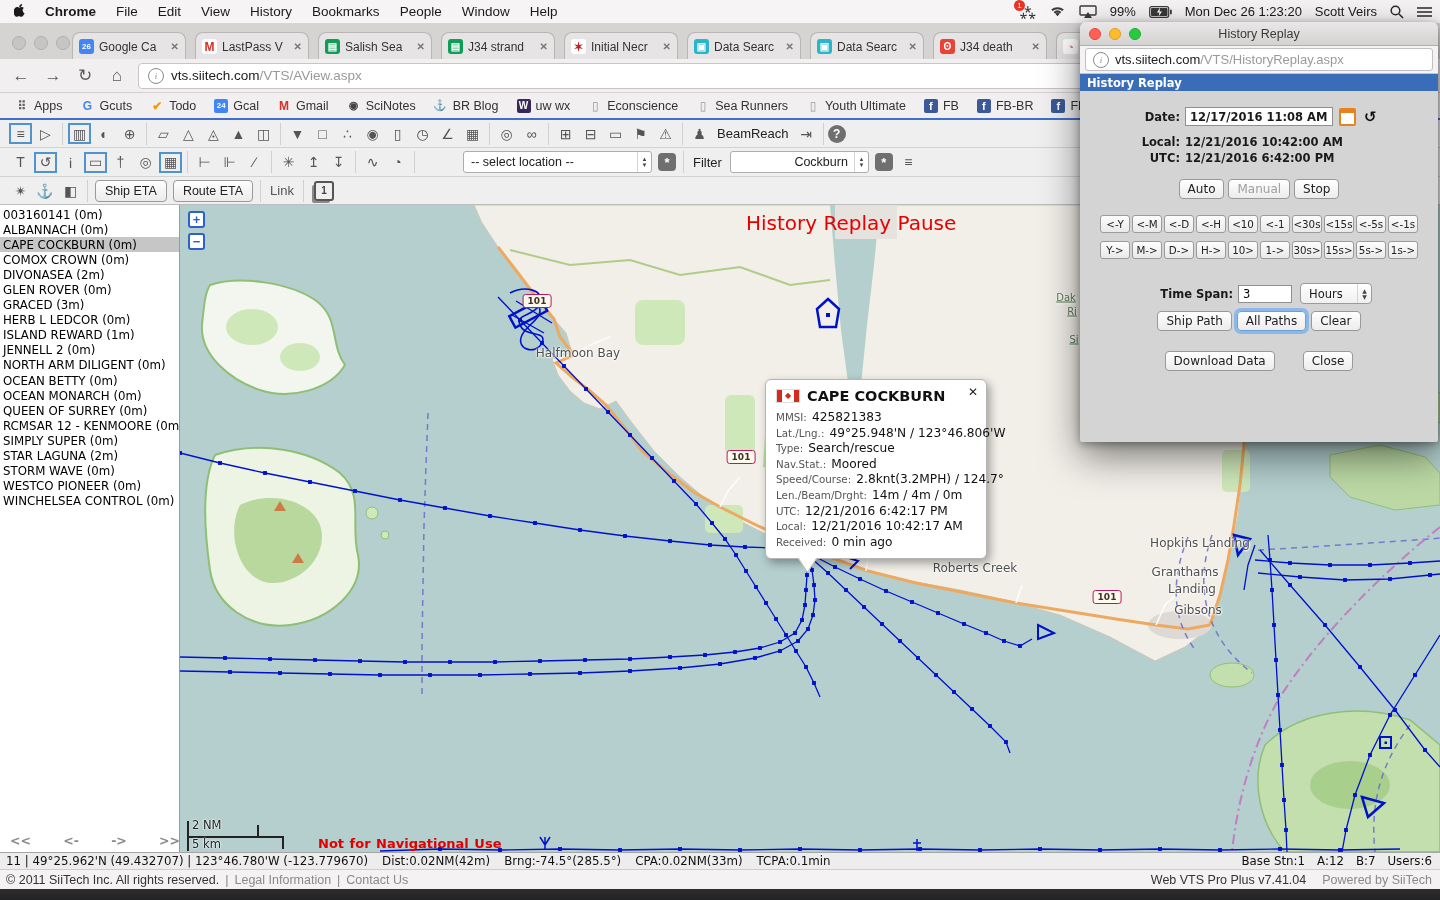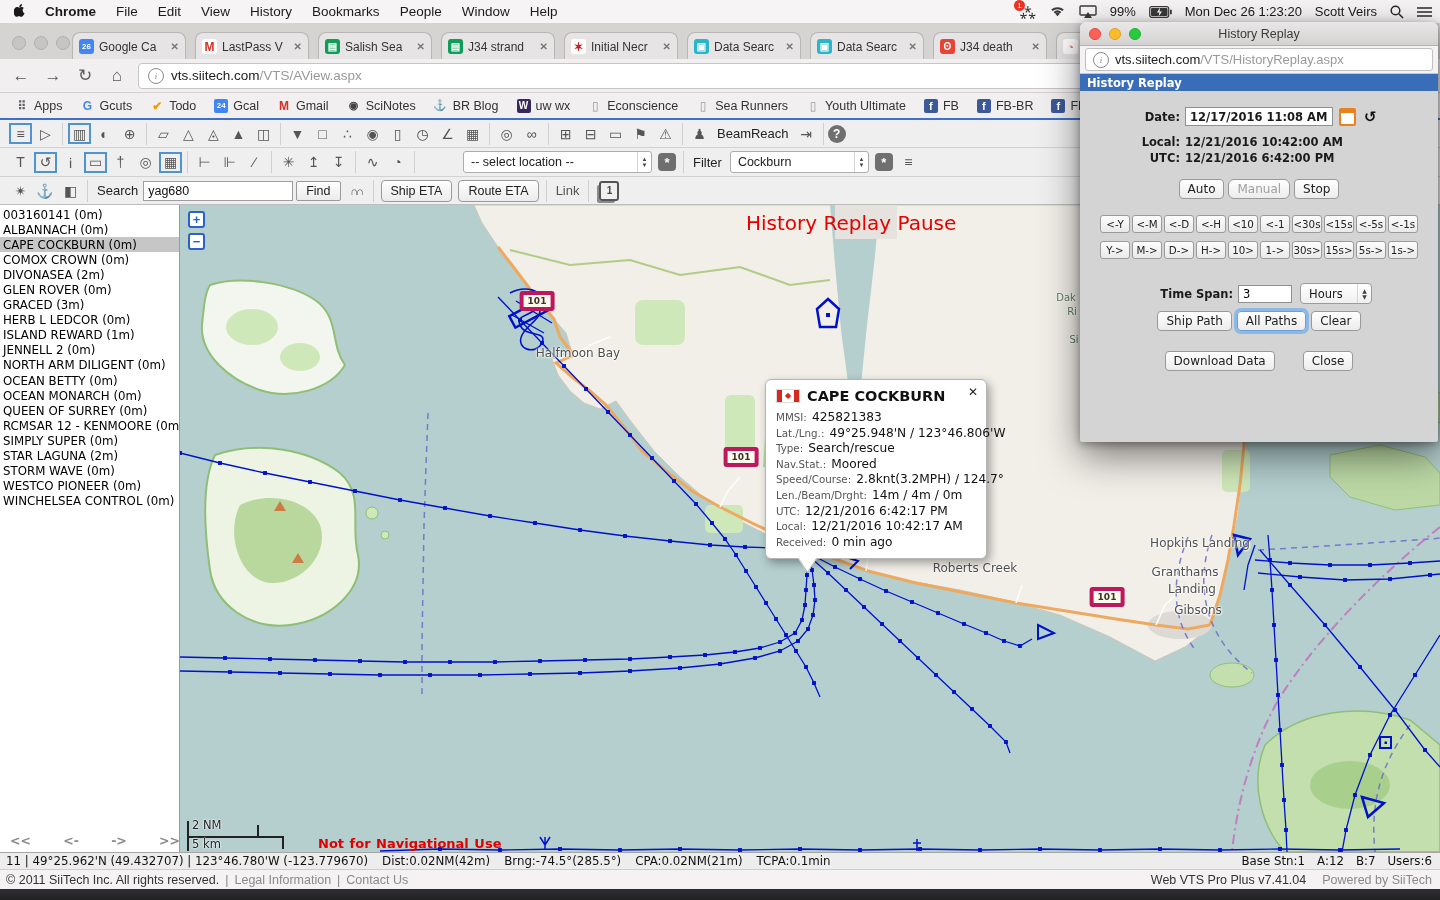--- a/index.html
+++ b/index.html
@@ -78,22 +78,22 @@
   #sidebar{left:0;top:205px;width:180px;height:647px;background:#fff;border-right:1px solid #9a9a9a;box-sizing:border-box;font-family:"DejaVu Sans",sans-serif;}
   #vessellist{position:absolute;left:0;top:2px;width:100%;}
   .vrow{font-size:11.8px;color:#000;padding:0.5px 3px;white-space:nowrap;line-height:14.1px;}
   .vrow.selected{background:#c6c6c6;}
   #pagination{position:absolute;left:0;bottom:4px;width:170px;padding:0 10px;display:flex;justify-content:space-between;font-size:12.5px;color:#8a8a8a;font-weight:bold;font-family:"DejaVu Sans",sans-serif;}
 
   
   #map{left:180px;top:205px;width:1260px;height:647px;background:#b4cfce;overflow:hidden;}
   #map svg{position:absolute;left:0;top:0;}
   .maplabel{position:absolute;font-family:"DejaVu Sans",sans-serif;font-size:12px;color:#4f4f4f;text-shadow:0 0 2px #fff,0 1px 2px #fff,1px 0 2px #fff;white-space:nowrap;transform:translate(-50%,-50%);}
-  .park-label{font-size:10px;color:#5d7a52;}
-  .shield{position:absolute;transform:translate(-50%,-50%);background:#fdf9ef;border:4px solid #be185d;border-radius:3px;font:bold 9px "DejaVu Sans",sans-serif;color:#3f3222;padding:1px 4px;}
+  .park-label{font-size:10px;color:#5d7a52;text-decoration:underline;}
+  .shield{position:absolute;transform:translate(-50%,-50%);background:#fdf9ef;border:1px solid #be185d;border-radius:3px;font:bold 9px "DejaVu Sans",sans-serif;color:#3f3222;padding:1px 4px;}
   #replay-status{position:absolute;left:518px;top:6px;font-family:"DejaVu Sans",sans-serif;font-size:20px;color:#e80000;white-space:nowrap;margin-left:48px;}
   #disclaimer{position:absolute;left:138px;top:631px;font-family:"DejaVu Sans",sans-serif;font-weight:bold;font-size:13px;color:#e00000;word-spacing:1px;white-space:nowrap;}
   .zoombtn{position:absolute;left:8px;width:17px;height:17px;background:#fff;border:2px solid #2b62c9;border-radius:3px;color:#2b62c9;font-weight:bold;font-size:13px;display:flex;align-items:center;justify-content:center;box-sizing:border-box;}
   #zoomin{top:6px;} #zoomout{top:28px;}
   #scalebar{position:absolute;left:5px;top:612px;width:110px;height:36px;font-family:"DejaVu Sans",sans-serif;font-size:11.5px;color:#222;}
   #scalebar .sline{position:absolute;background:#222;}
   #scalebar .txt{position:absolute;text-shadow:0 0 2px #fff,0 0 2px #fff;}
 
   
   #popup{position:absolute;left:585px;top:174px;width:200px;background:#fff;border:1px solid #b5b5b5;border-radius:6px;box-shadow:3px 4px 10px rgba(0,0,0,0.35);padding:8px 10px 9px 10px;font-family:"DejaVu Sans",sans-serif;}
@@ -129,21 +129,21 @@
   #rw-urlrow{height:27px;background:#f4f2f2;border-bottom:1px solid #c6c3c3;display:flex;align-items:center;padding:0 5px;}
   #rw-urlfield{flex:1;height:21px;background:#fff;border:1px solid #c2bfbf;border-radius:3px;display:flex;align-items:center;gap:6px;padding:0 7px;font-family:"Liberation Sans",sans-serif;font-size:13px;}
   #rw-header{height:17px;background:#3a6db8;color:#fff;font-weight:bold;font-size:11.5px;display:flex;align-items:center;padding-left:7px;}
   #rw-body{position:relative;height:352px;font-size:11.5px;font-weight:bold;color:#1a1a1a;}
   .rw-row{position:absolute;left:0;width:100%;display:flex;align-items:center;}
   .rw-label{width:105px;text-align:right;padding-right:5px;box-sizing:border-box;}
   #rw-dateinput{width:138px;height:17px;border:1px solid #8f8f8f;background:#fff;font:bold 11.5px "DejaVu Sans",sans-serif;color:#1a1a1a;padding:0 4px;}
   #rw-calbtn{width:13px;height:14px;background:#fff;border:2px solid #e8821e;border-radius:2px;box-shadow:inset 0 3px 0 #e8821e;margin-left:6px;}
   #rw-refresh{font-size:15px;font-weight:bold;color:#111;margin-left:8px;transform:scaleX(-1);}
   .rbtn{height:18px;padding:0 8px;font:12px "DejaVu Sans",sans-serif;font-weight:normal;color:#222;background:linear-gradient(#fff,#ececec);border:1px solid #999;border-radius:4px;display:flex;align-items:center;}
-  .rbtn.disabled{color:#9f9f9f;border-radius:6px;}
+  .rbtn.disabled{color:#9f9f9f;}
   .rbtn.focusring{box-shadow:0 0 0 3px #8cb8e8;border-color:#6aa0d8;}
   .steprow{position:absolute;left:20px;width:318px;display:flex;gap:2px;}
   .sbtn{flex:1;height:16px;font:10.3px "DejaVu Sans",sans-serif;color:#222;background:linear-gradient(#fdfdfd,#e9e9e9);border:1px solid #9b9b9b;border-radius:3px;display:flex;align-items:center;justify-content:center;white-space:nowrap;}
   #rw-tsinput{width:44px;height:16px;border:1px solid #8f8f8f;background:#fff;font:11.5px "DejaVu Sans",sans-serif;padding:0 4px;}
   .rw-dd{height:19px;background:linear-gradient(#fff,#f0f0f0);border:1px solid #9b9b9b;border-radius:4px;display:flex;align-items:center;font-size:11.5px;font-weight:normal;padding-left:8px;margin-left:8px;}
   .rw-dd .dd-stepper{margin-left:8px;}
   .center{justify-content:center;}
 </style>
 </head>
 <body>
@@ -433,43 +433,37 @@
           <span style="flex:1">-- select location --</span>
           <span class="dd-stepper">
               <span>▲</span>
               <span>▼</span>
             </span>
         </div>
         <span class="gearbtn">*</span>
       </div>
       <div class="tb-group">
         <span class="tblabel">Filter</span>
-        <div class="dropdown" style="width:130px;">
+        <div class="dropdown" style="width:130px;text-align:right;">
           <span style="flex:1">Cockburn</span>
           <span class="dd-stepper">
               <span>▲</span>
               <span>▼</span>
             </span>
         </div>
         <span class="gearbtn">*</span>
         <span class="tbi">≡</span>
       </div>
     </div>
     <div class="tbrow" id="tbrow3">
       <div class="tb-group">
           <span class="tbi">✴</span>
           <span class="tbi">⚓</span>
           <span class="tbi">◧</span>
         </div>
-      <div class="tb-group">
-        <span class="tblabel">Search</span>
-        <input class="txtinput" id="searchinput" style="width: 140px;" value="yag680">
-        <span class="mbtn" style="border-radius:2px;height:18px;">Find</span>
-        <span class="tbi" style="font-size:11px;letter-spacing:-2px;">∩∩</span>
-      </div>
       <div class="tb-group">
         <span class="mbtn">Ship ETA</span>
         <span class="mbtn">Route ETA</span>
       </div>
       <div class="tb-group">
         <span class="tblabel" style="color:#555;">Link</span>
       </div>
       <div class="tb-group">
         <span class="winbox">1</span>
       </div>
@@ -671,21 +665,21 @@
         </div>
     </div>
   </div>
 
   <div class="abs" id="statusbar">
     <div id="status-left">
 
     <span>11 | 49°25.962'N (49.432707) | 123°46.780'W (-123.779670)</span>
         <span>Dist:0.02NM(42m)</span>
         <span>Brng:-74.5°(285.5°)</span>
-        <span>CPA:0.02NM(21m)</span>
+        <span>CPA:0.02NM(33m)</span>
         <span>TCPA:0.1min</span>
       </div>
     <div id="status-right">
 
     <span>Base Stn:1</span>
         <span>A:12</span>
         <span>B:7</span>
         <span>Users:6</span>
       </div>
   </div>

